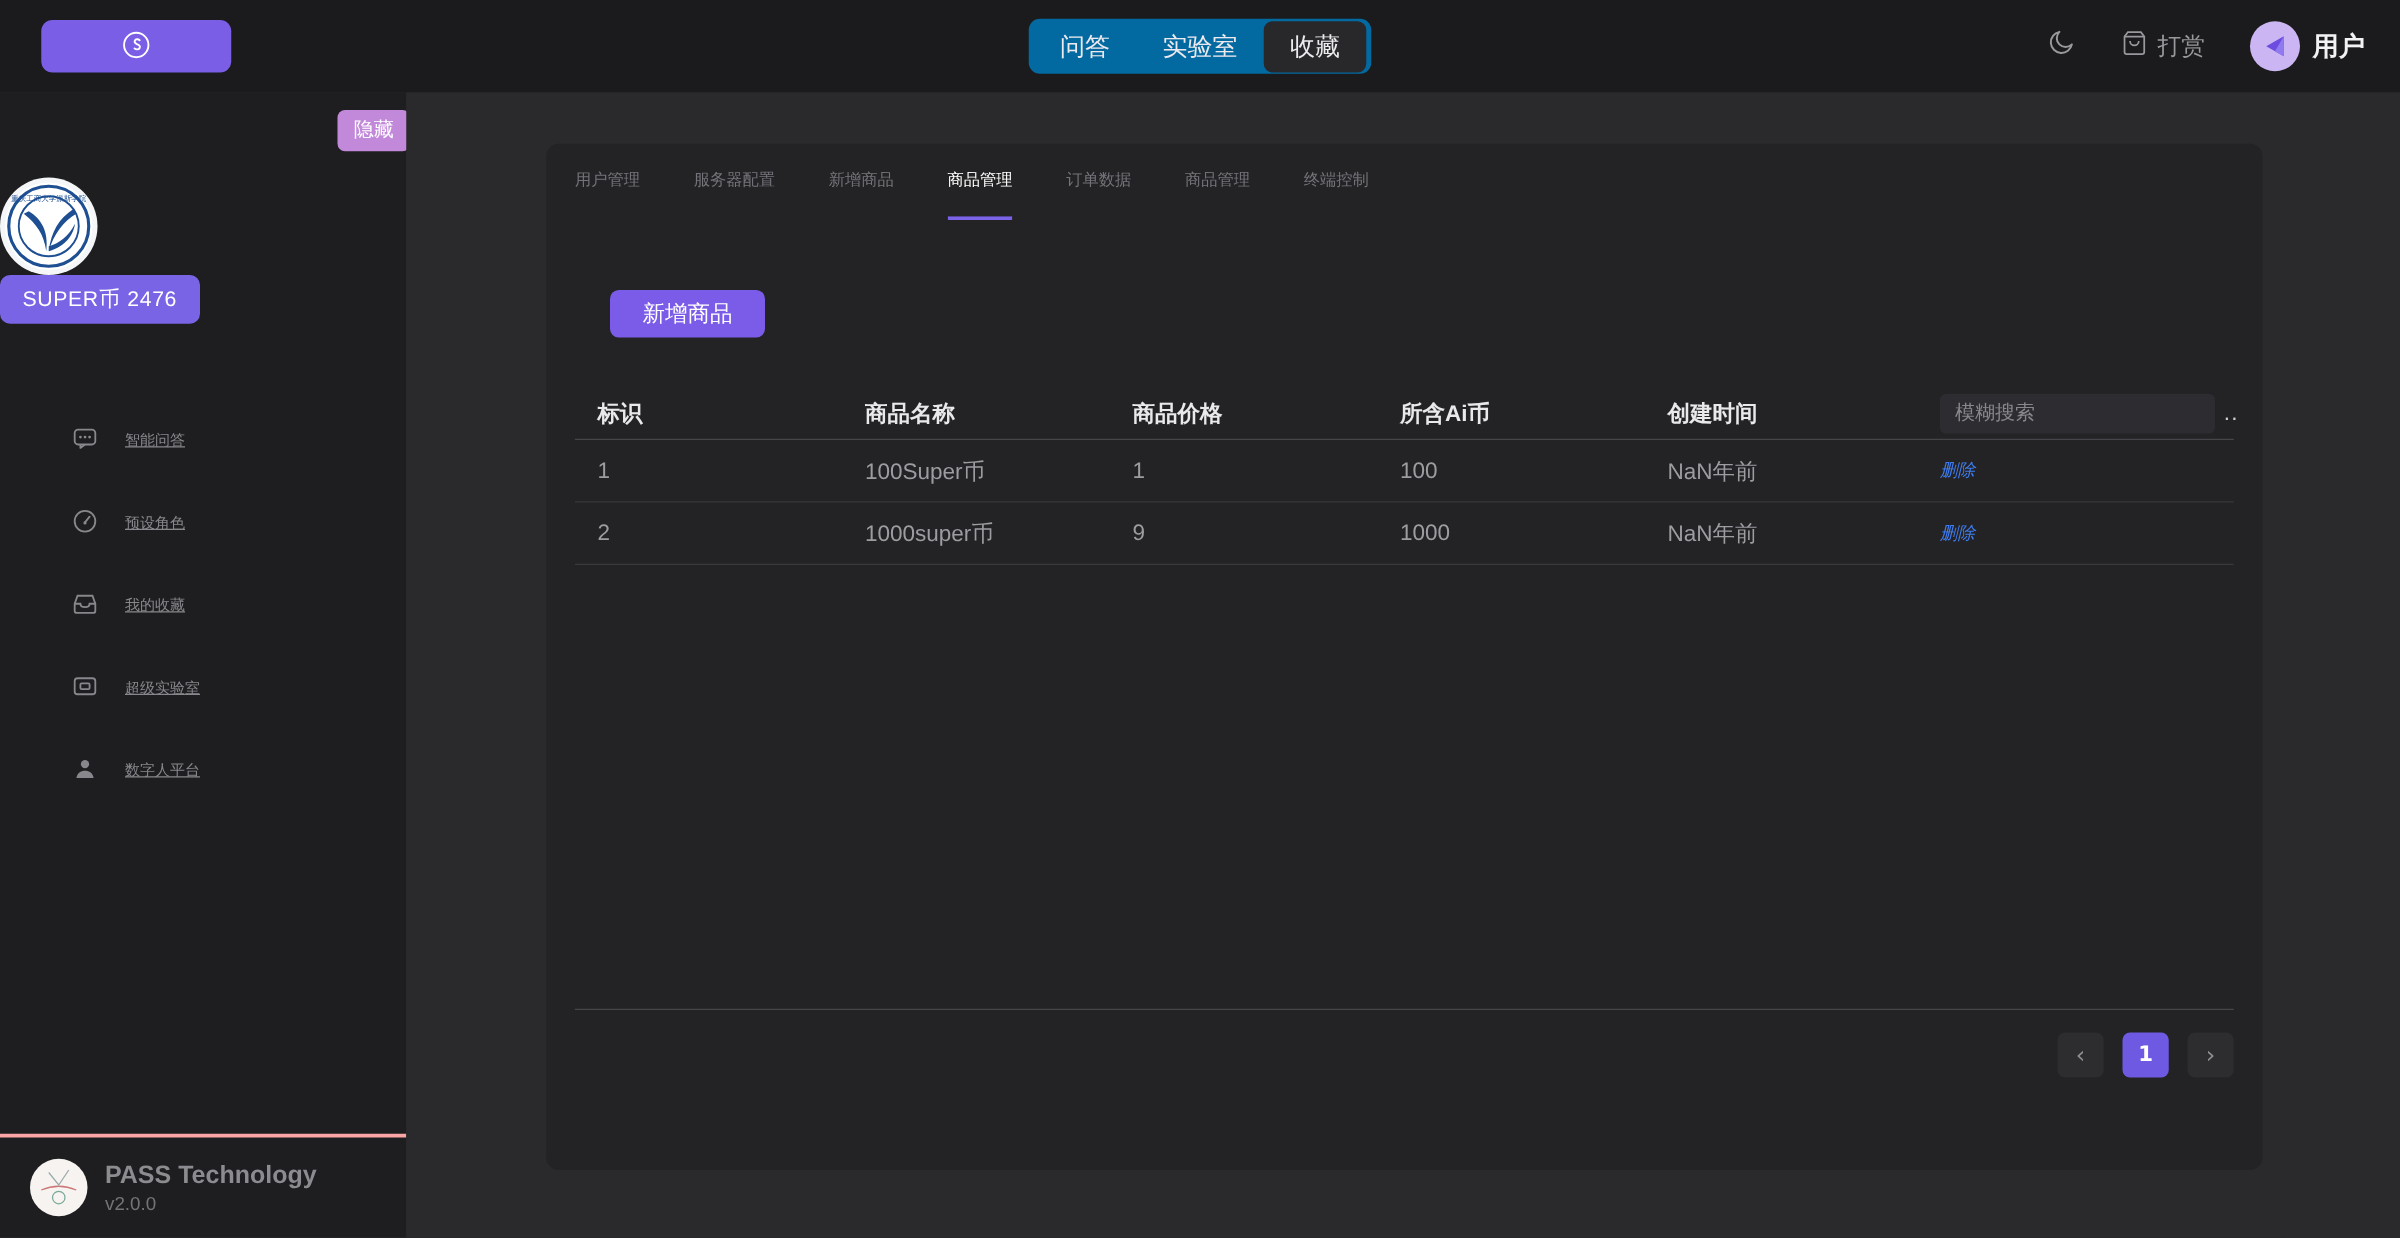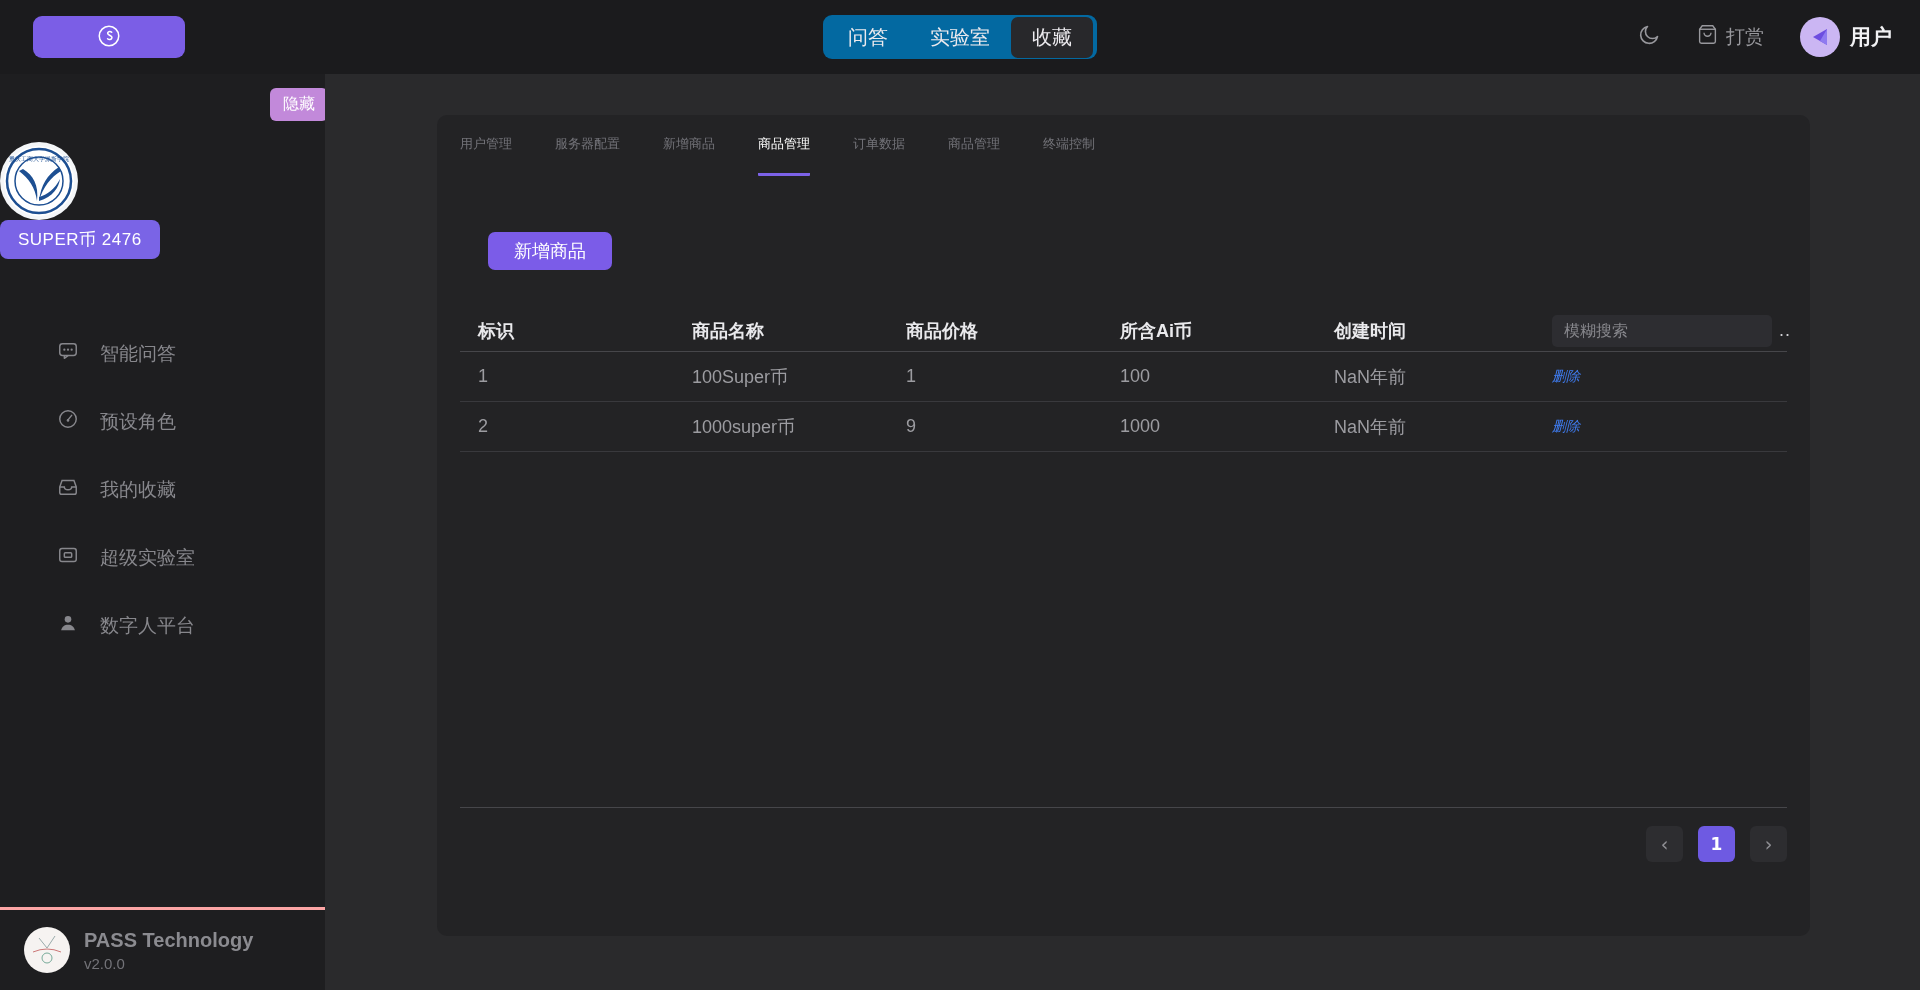--- a/index.html
+++ b/index.html
@@ -32,22 +32,22 @@
   
   .sidebar { position:relative; width:325px; height:916px; background:#1e1e20;
     flex:0 0 325px; display:flex; flex-direction:column; align-items:flex-start; }
   .hide-btn { position:absolute; top:14px; right:-3px; background:#c289da; color:#fff;
     border:none; border-radius:6px; font-size:16px; padding:6px 13px; cursor:pointer; }
   .uni-logo { margin-top:68px; width:78px; height:78px; border-radius:50%; background:#f4f6f8;
     display:flex; align-items:center; justify-content:center; overflow:hidden; }
   .coin-badge { background:#7a64e6; color:#fff; font-size:17px;
     padding:8px 18px; border-radius:8px; letter-spacing:.5px; }
   .menu { margin-top:72px; width:100%; display:flex; flex-direction:column; gap:23px; }
-  .menu-item { display:flex; align-items:center; gap:21px; color:#87878c; font-size:19px;
-    padding:9px 0 9px 57px; cursor:pointer; }
+  .menu-item { display:flex; align-items:center; gap:21px; color:#87878c; font-size:12px;
+    padding:9px 0 9px 57px; cursor:pointer;text-decoration:underline; }
   .menu-item svg { flex:0 0 auto; }
   .side-footer { position:absolute; bottom:0; left:0; width:325px; height:83px;
     border-top:3px solid #fca5a5; display:flex; align-items:center; padding-left:24px; gap:14px; }
   .pass-logo { width:46px; height:46px; border-radius:50%; background:#f6f3f1;
     display:flex; align-items:center; justify-content:center; overflow:hidden; }
   .brand-name { color:#8b8b90; font-size:20px; font-weight:bold; }
   .brand-ver { color:#737378; font-size:15px; margin-top:3px; }
 
   
   .main { flex:1; background:#2a2a2c; position:relative; }

